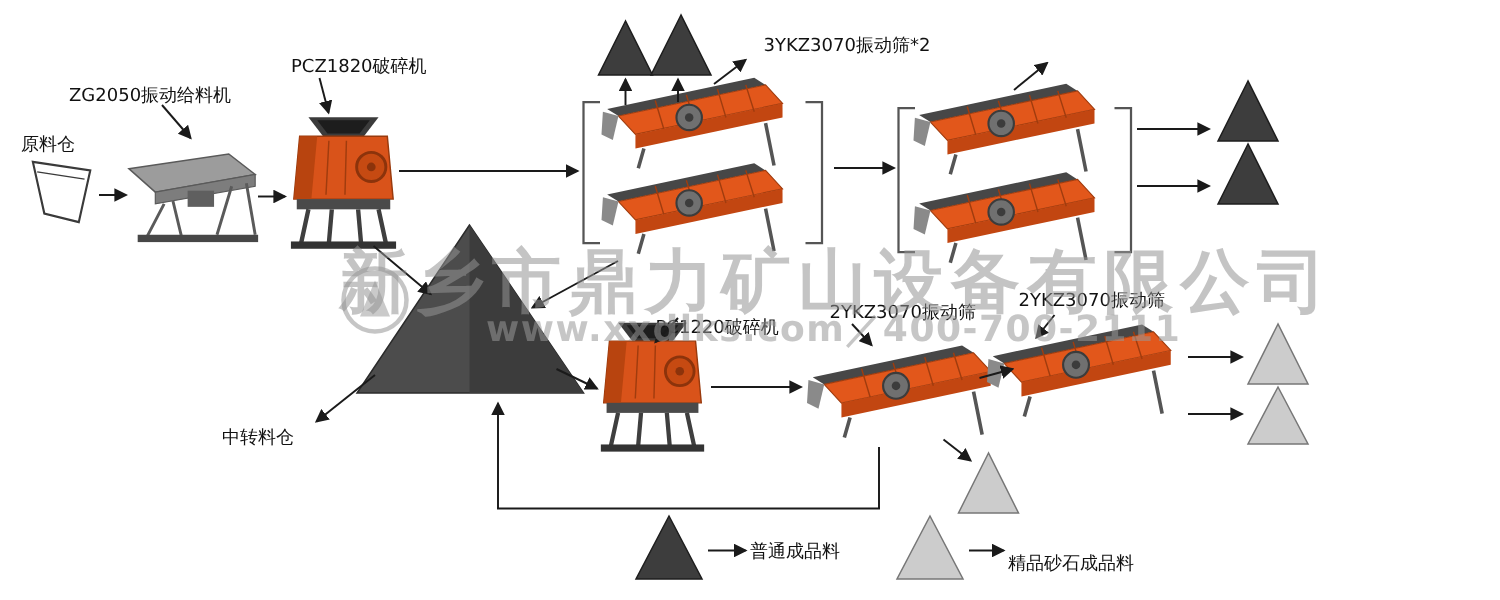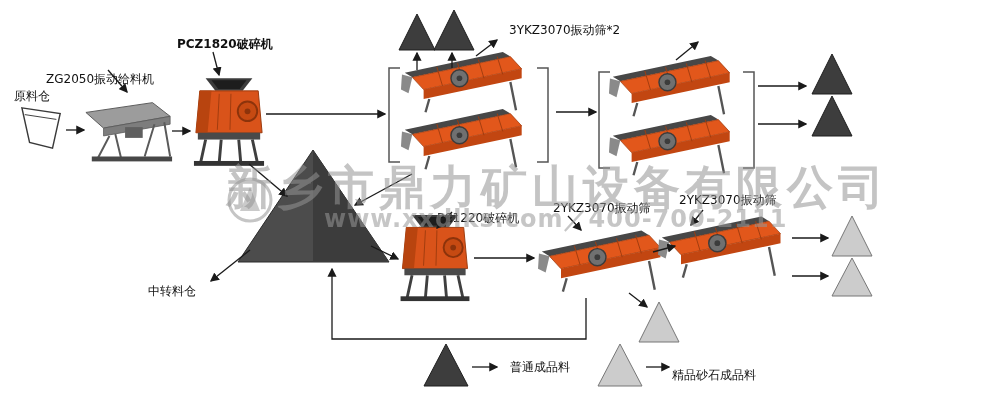--- a/index.html
+++ b/index.html
@@ -124,27 +124,27 @@
     <polygon points="446,344 424,386 468,386" fill="#3d3d3d" stroke="#1e1e1e"></polygon>
     <polygon points="620,344 598,386 642,386" fill="#cccccc" stroke="#777777"></polygon>
 
     <g>
       <circle cx="250" cy="200" r="21" fill="none" stroke="rgba(150,150,150,0.55)" stroke-width="3"></circle>
       <polygon points="250,187 240,211 260,211" fill="rgba(150,150,150,0.5)"></polygon>
     </g>
   </svg>
 
   <div class="lbl" style="left:14px;top:89px;">原料仓</div>
-  <div class="lbl" style="left:46px;top:72px;text-align:center;">ZG2050振动给料机</div>
-  <div class="lbl" style="left:177px;top:37px;font-weight:bold;">PCZ1820破碎机</div>
+  <div class="lbl" style="left:46px;top:56px;text-align:center;">ZG2050振动给料机</div>
+  <div class="lbl" style="left:194px;top:37px;">PCZ1820破碎机</div>
   <div class="lbl" style="left:479px;top:23px;margin-left:30px;">3YKZ3070振动筛*2</div>
   <div class="lbl" style="left:148px;top:284px;">中转料仓</div>
   <div class="lbl" style="left:437px;top:211px;">PC1220破碎机</div>
   <div class="lbl" style="left:553px;top:201px;">2YKZ3070振动筛</div>
   <div class="lbl" style="left:679px;top:193px;">2YKZ3070振动筛</div>
 
-  <div class="lbl" style="left:500px;top:360px;margin-left:10px;">普通成品料</div>
+  <div class="lbl" style="left:500px;top:360px;">普通成品料</div>
   <div class="lbl" style="left:672px;top:368px;">精品砂石成品料</div>
 
   <div class="watermark wm-company">新乡市鼎力矿山设备有限公司</div>
   <div class="watermark wm-contact">www.xxdlks.com／400-700-2111</div>
 
 </div>
 
 </body></html>

